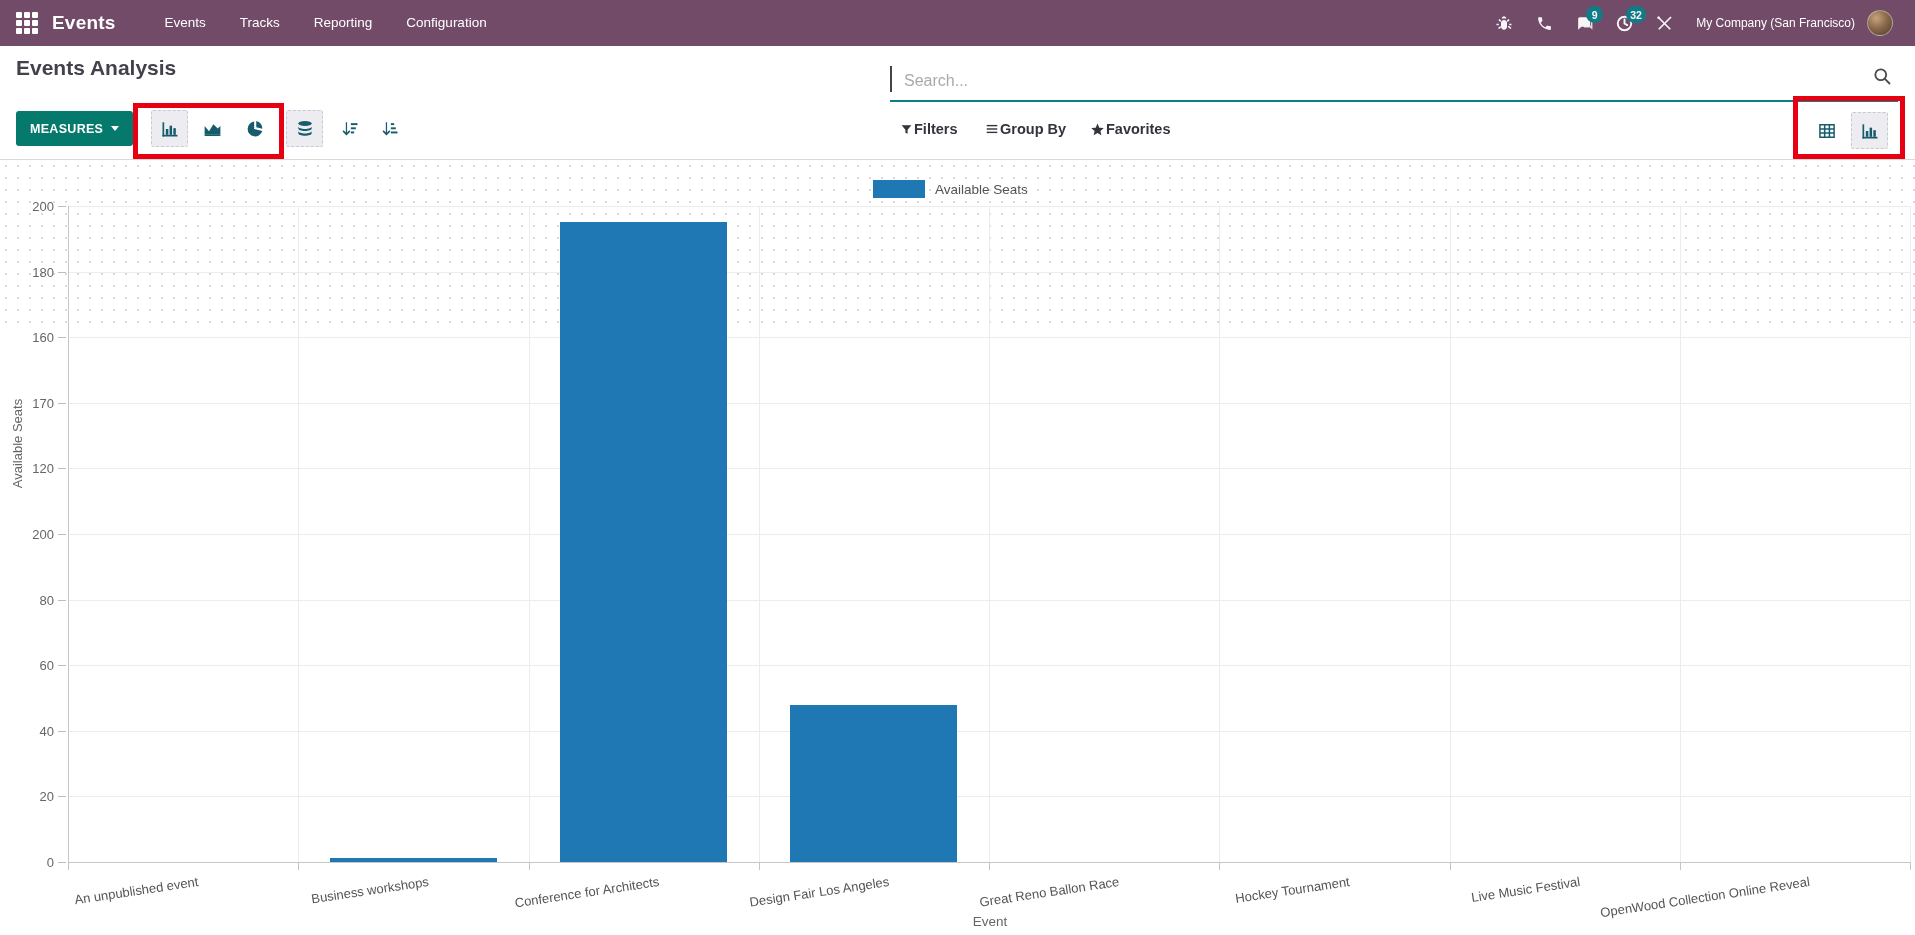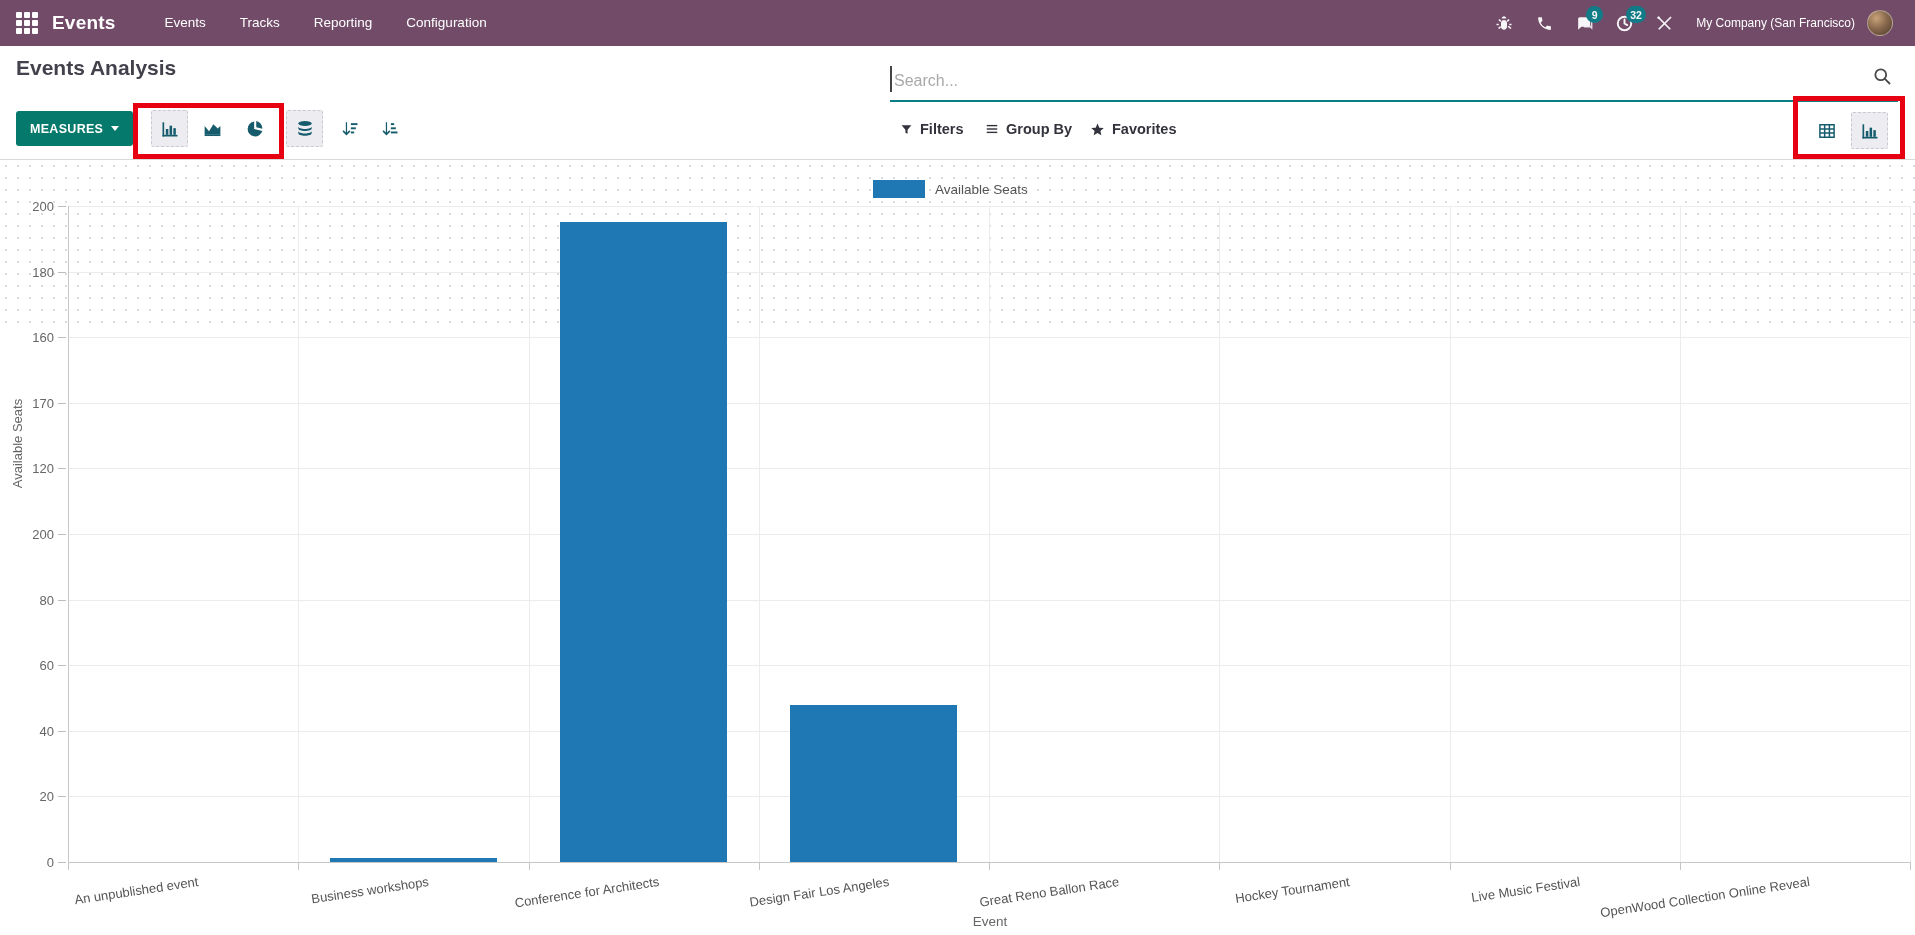--- a/index.html
+++ b/index.html
@@ -18,32 +18,32 @@
   .nav-ico svg { display:block; }
   .badge { position:absolute; top:6px; left:22px; min-width:17px; height:17px; padding:0 4px; background:#0c7f8a; border-radius:9px; font-size:10.5px; font-weight:bold; color:#fff; display:flex; align-items:center; justify-content:center; }
   #company-name, #user-name { font-size:12px; color:#fff; padding:0 12px; line-height:46px; cursor:pointer; white-space:nowrap; }
   #avatar { width:26px; height:26px; border-radius:50%; background:radial-gradient(circle at 35% 30%, #c9a27a 0%, #8a6a4e 45%, #4e3a2c 100%); border:1px solid rgba(255,255,255,.4); cursor:pointer; flex:none; }
 
   
   #control-panel { position:absolute; left:0; top:46px; width:1915px; height:114px; background:#fff; border-bottom:1px solid #d9d9d9; }
   #view-title { position:absolute; left:16px; top:10px; font-size:21px; color:#42414c; }
   
   #search-box { position:absolute; left:890px; top:54px; width:1008px; height:2px; background:#0c7f85; }
-  #search-input { position:absolute; left:890px; top:16px; width:1008px; height:38px; border:none; outline:none; font-size:16px; color:#333; font-family:"Liberation Sans",sans-serif; background:transparent; caret-color:#000; padding:0 30px 0 4px; }
+  #search-input { position:absolute; left:890px; top:16px; width:1008px; height:38px; border:none; outline:none; font-size:16px; color:#333; font-family:"Liberation Sans",sans-serif; background:transparent; caret-color:#000; padding:0 30px 0 14px; }
   #search-input::placeholder { color:#a9a9a9; }
   #search-caret { position:absolute; left:890px; top:20px; width:1.5px; height:26px; background:#444; }
   #search-icon { position:absolute; left:1872px; top:20px; cursor:pointer; }
   
   #measures-btn { position:absolute; left:16px; top:65px; height:35px; padding:0 14px; background:#05796b; color:#fff; font-size:12.5px; font-weight:bold; letter-spacing:.3px; border:none; border-radius:3px; cursor:pointer; display:flex; align-items:center; gap:8px; font-family:"Liberation Sans",sans-serif; }
   #measures-btn .caret { width:0; height:0; border-left:4.5px solid transparent; border-right:4.5px solid transparent; border-top:5px solid #fff; }
   .tool-btn { position:absolute; top:64px; width:37px; height:37px; display:flex; align-items:center; justify-content:center; background:transparent; border:1px solid transparent; border-radius:2px; cursor:pointer; }
   .tool-btn.active { background:#ececf1; border:1px dashed #c9c9d4; }
   .tool-btn svg { display:block; }
   
-  .facet-btn { position:absolute; top:68px; height:30px; display:flex; align-items:center; gap:7px; font-size:14.5px; font-weight:bold; color:#32333c; cursor:pointer; background:none; border:none; font-family:"Liberation Sans",sans-serif; }
+  .facet-btn { position:absolute; top:68px; height:30px; display:flex; align-items:center; gap:1px; font-size:14.5px; font-weight:bold; color:#32333c; cursor:pointer; background:none; border:none; font-family:"Liberation Sans",sans-serif; }
   
   .annotation { position:absolute; border:5px solid #e60012; background:transparent; pointer-events:none; z-index:50; }
   #annotation-box-left  { left:133px; top:103px; width:151px; height:56px; }
   #annotation-box-right { left:1793px; top:96px; width:112px; height:63px; }
 
   
   #content { position:absolute; left:0; top:160px; width:1915px; height:775px;
              background-image:radial-gradient(circle, #ddd9e2 1px, transparent 1.3px);
              background-size:12px 12px; }
   #chart-canvas { position:absolute; left:0; top:172px; width:1915px; height:763px; background:#fff; }

